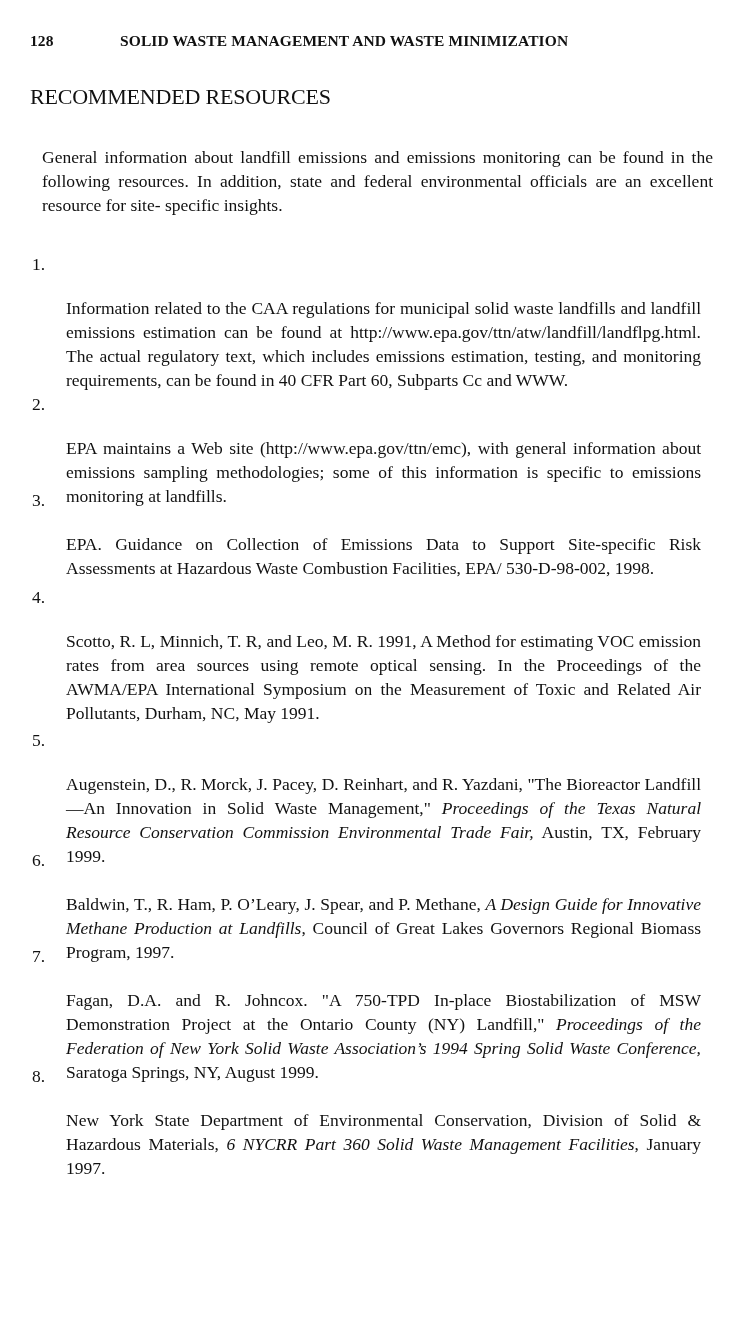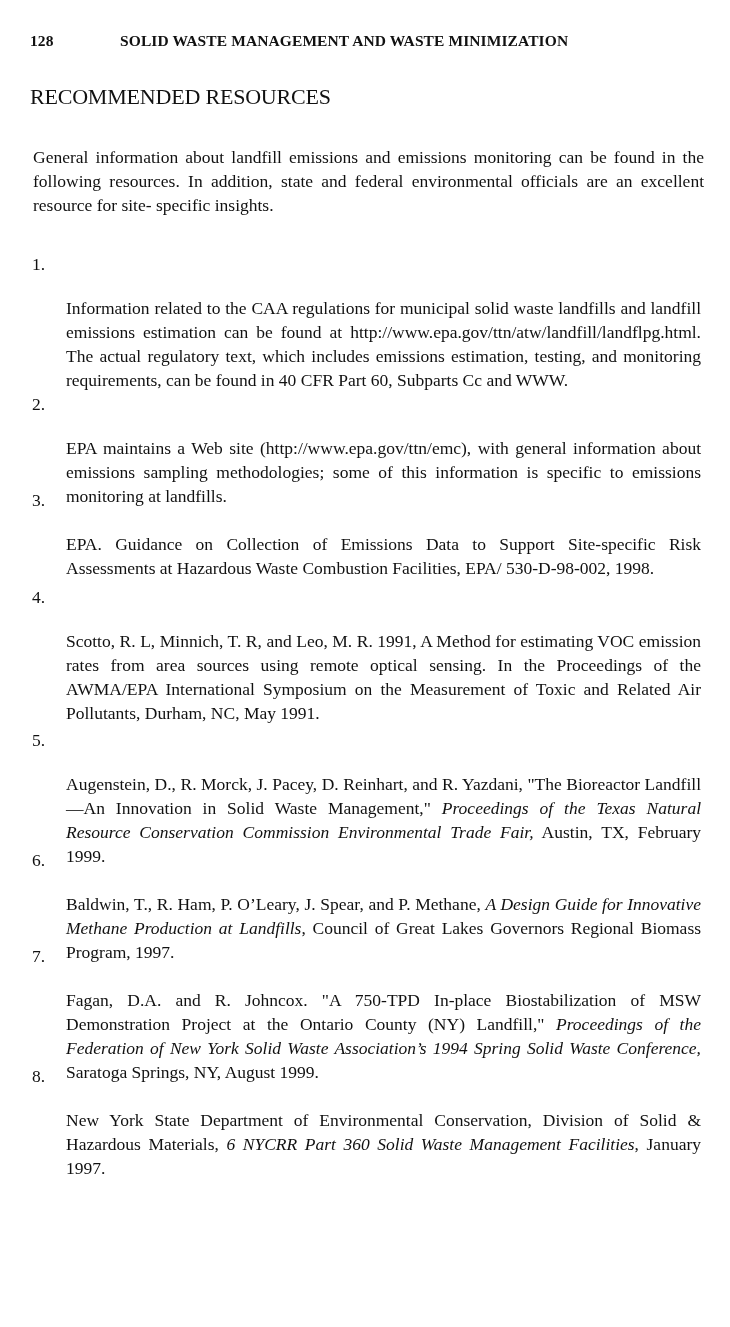--- a/index.html
+++ b/index.html
@@ -41,21 +41,21 @@
     left: 0;
     margin: 0;
     font-size: 22px;
     font-weight: normal;
     letter-spacing: -0.2px;
     white-space: nowrap;
   }
   .intro {
     position: absolute;
     top: 145px;
-    left: 3px;
+    left: 12px;
     width: 671px;
     margin: 0;
     font-size: 17.5px;
     line-height: 24px;
     text-align: justify;
   }
   .refs {
     position: absolute;
     left: 0;
     width: 671px;

